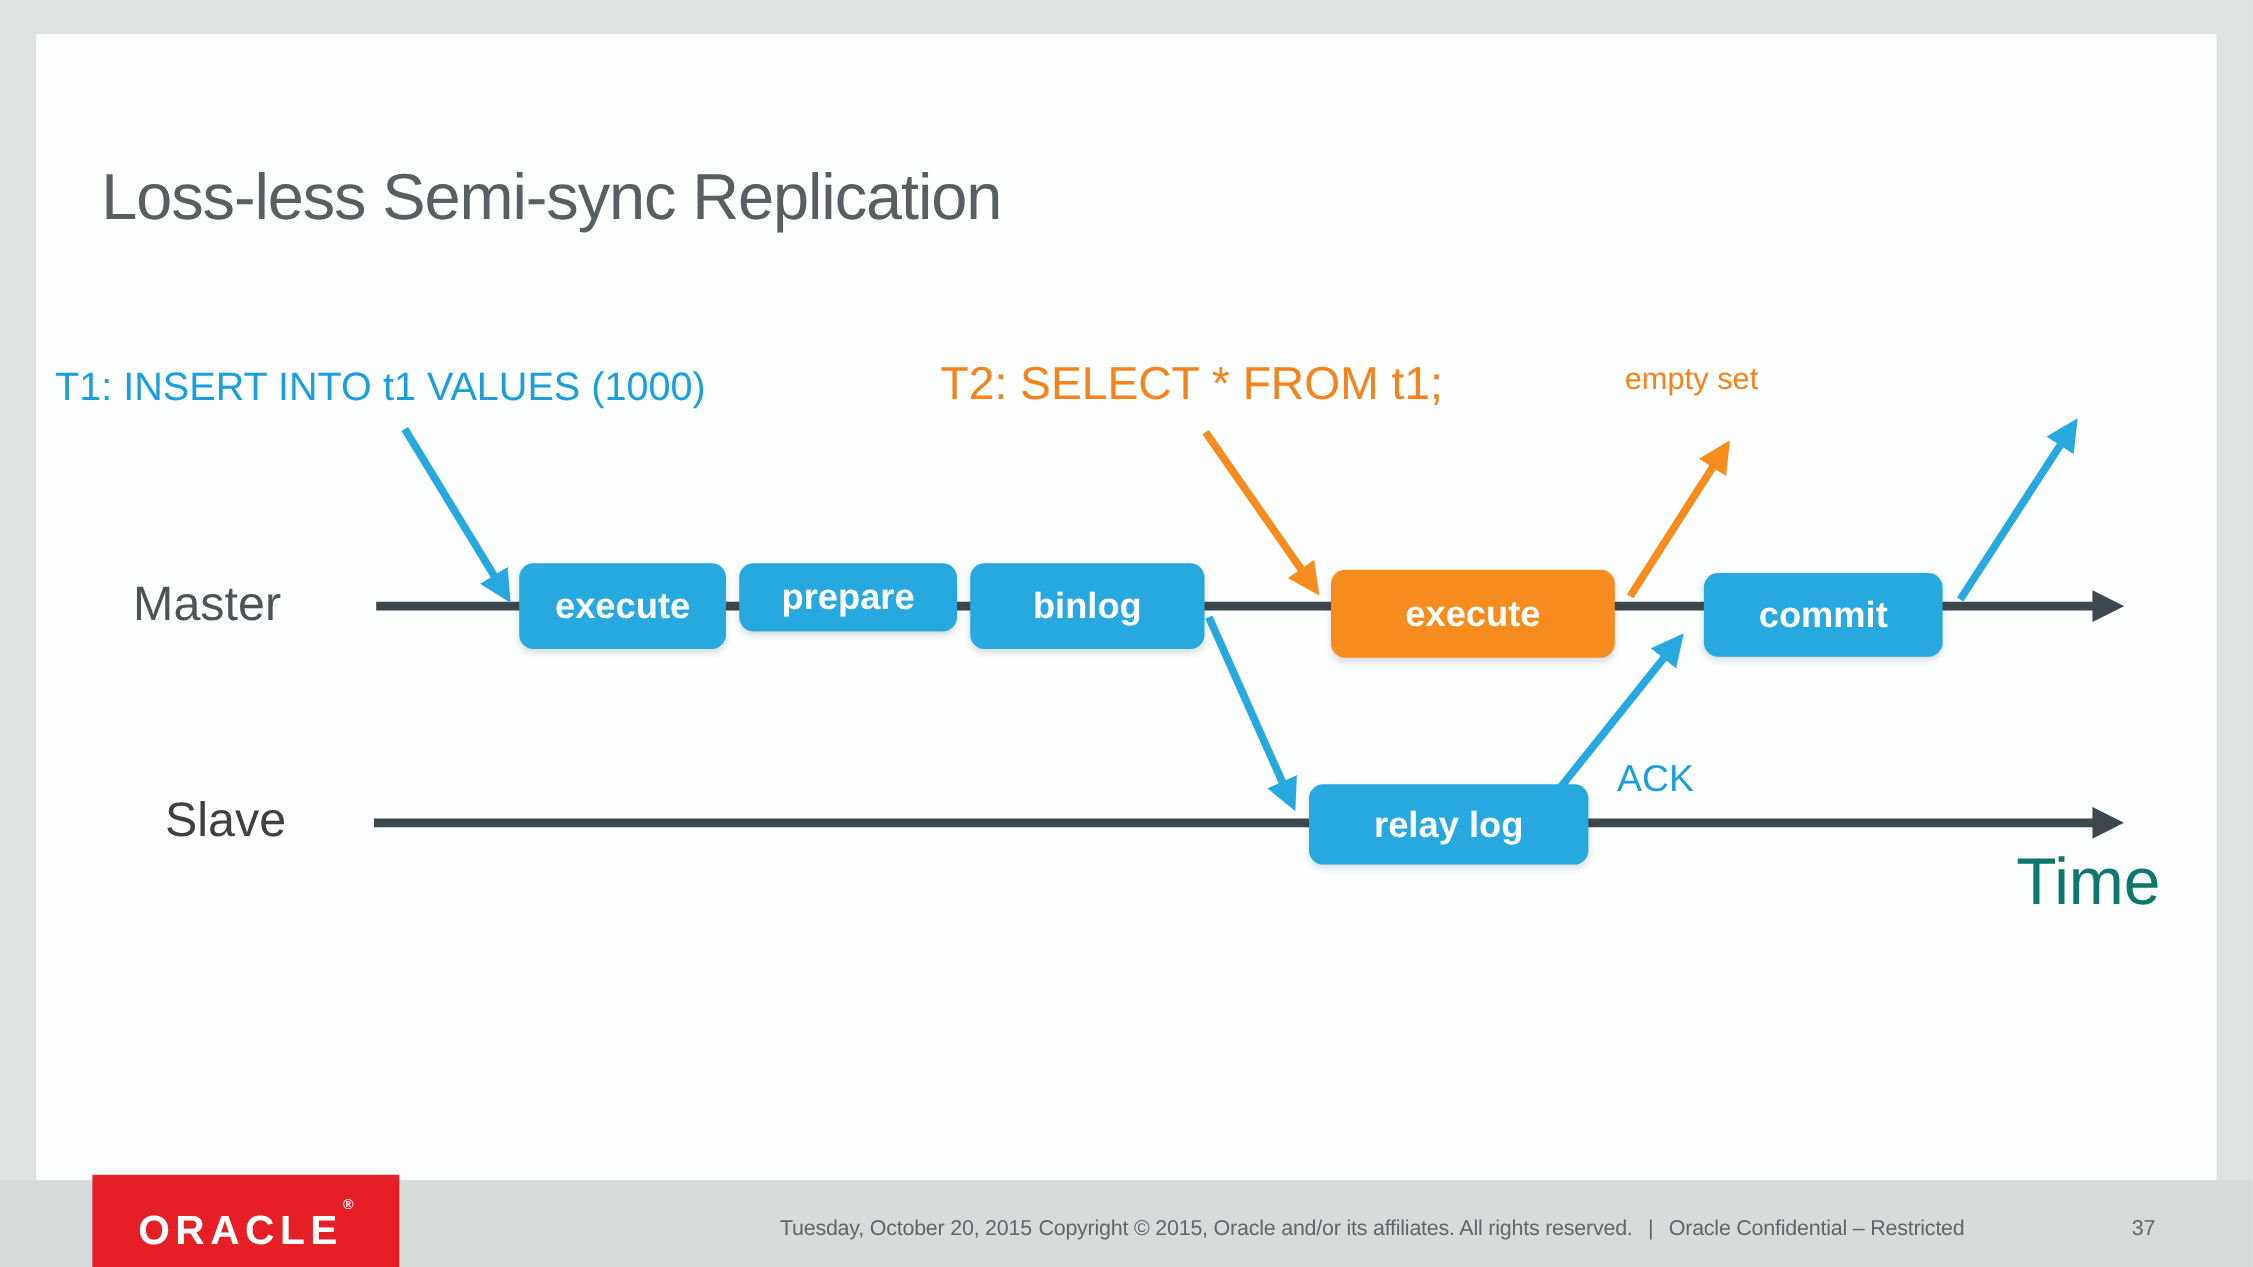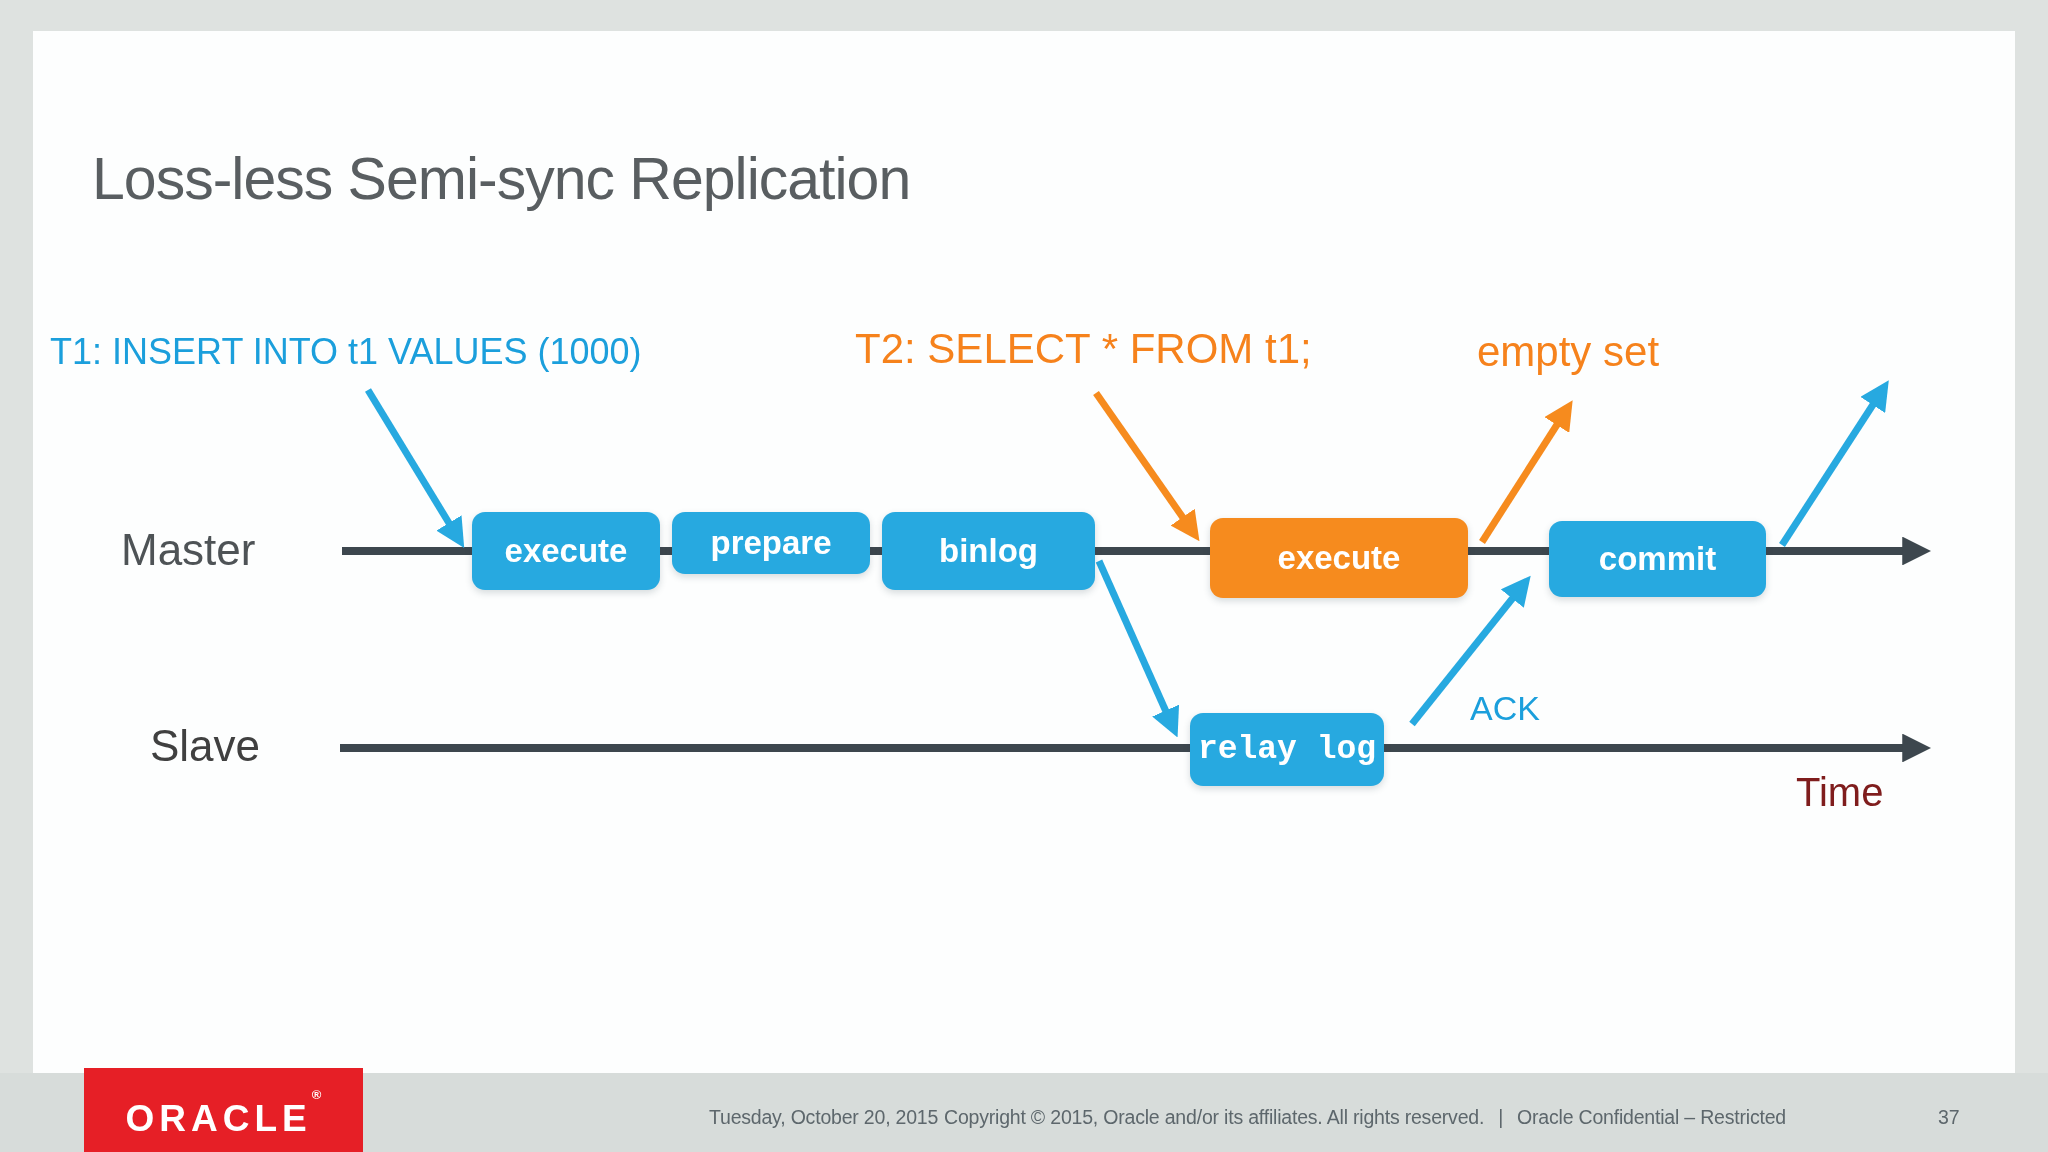--- a/index.html
+++ b/index.html
@@ -22,43 +22,43 @@
 
   .slide-title {
     position:absolute; left:92px; top:150px; z-index:3;
     font-size:59px; color:#595e61; letter-spacing:-1px; white-space:nowrap;
     line-height:1;
   }
 
   .annot { position:absolute; z-index:3; white-space:nowrap; line-height:1; }
   .t1-label   { left:50px;  top:334px; font-size:36px; color:#1b9fdc; }
   .t2-label   { left:855px; top:328px; font-size:42px; color:#f6821c; }
-  .empty-set  { left:1477px; top:331px; font-size:42px; color:#f6821c; }
+  .empty-set  { left:1477px; top:331px; font-size:28px; color:#f6821c; }
   .master-label { left:121px; top:528px; font-size:44px; color:#4e5356; }
   .slave-label  { left:150px; top:724px; font-size:44px; color:#404040; }
   .ack-label  { left:1470px; top:691px; font-size:34px; color:#1b9fdc; }
-  .time-label { left:1796px; top:772px; font-size:40px; color:#7f1d1d; }
+  .time-label { left:1833px; top:772px; font-size:60px; color:#0f766e; }
 
   svg.diagram { position:absolute; left:0; top:0; z-index:2; }
 
   .box {
     position:absolute; z-index:3; border-radius:13px;
     display:flex; align-items:center; justify-content:center;
     color:#ffffff; font-weight:bold; font-size:33px;
     box-shadow:0 3px 7px rgba(40,60,70,0.18);
     white-space:nowrap;
   }
   .box.blue   { background:#27a9e0; }
   .box.orange { background:#f68b1e; }
   #box-execute1 { left:472px;  top:512px; width:188px; height:78px; }
   #box-prepare  { left:672px;  top:512px; width:198px; height:62px; }
   #box-binlog   { left:882px;  top:512px; width:213px; height:78px; }
   #box-execute2 { left:1210px; top:518px; width:258px; height:80px; }
   #box-commit   { left:1549px; top:521px; width:217px; height:76px; }
-  #box-relay    { left:1190px; top:713px; width:194px; height:73px;font-family:Liberation Mono, monospace; }
+  #box-relay    { left:1190px; top:713px; width:254px; height:73px; }
 
   .oracle-logo {
     position:absolute; left:84px; top:1052px; width:279px; height:100px;
     background:#e61f26; z-index:4;
     display:flex; align-items:center; justify-content:center;margin-top:16px;
   }
   .oracle-logo .wordmark {
     color:#ffffff; font-size:37px; font-weight:bold; letter-spacing:5px;
     line-height:1;
   }

